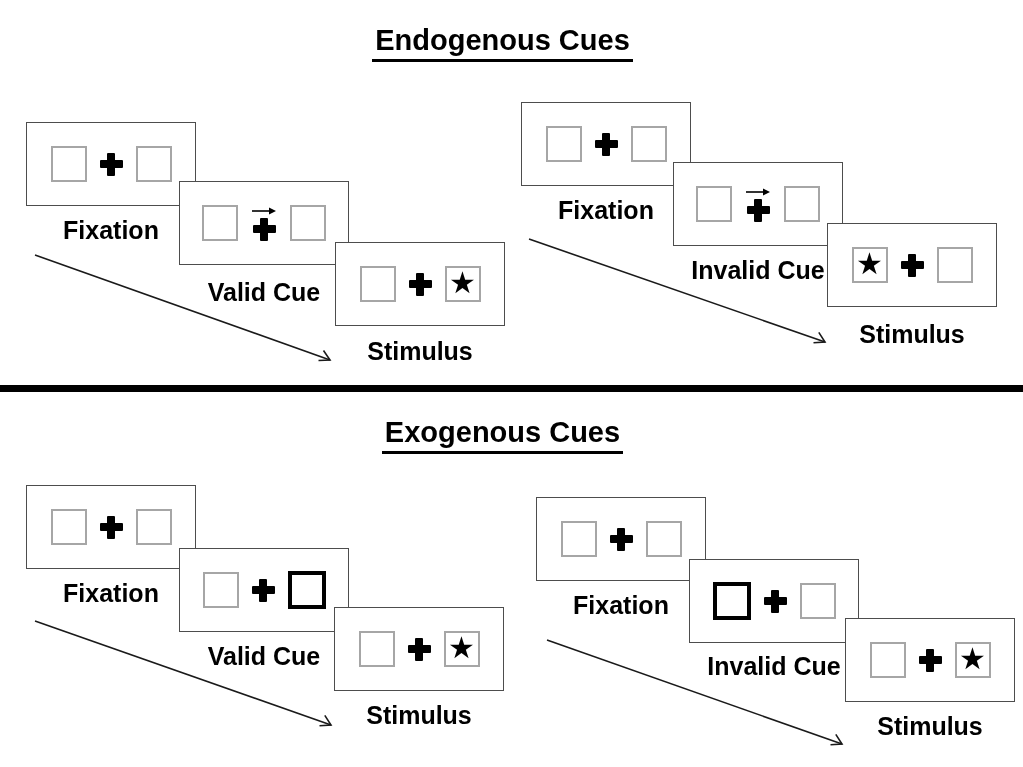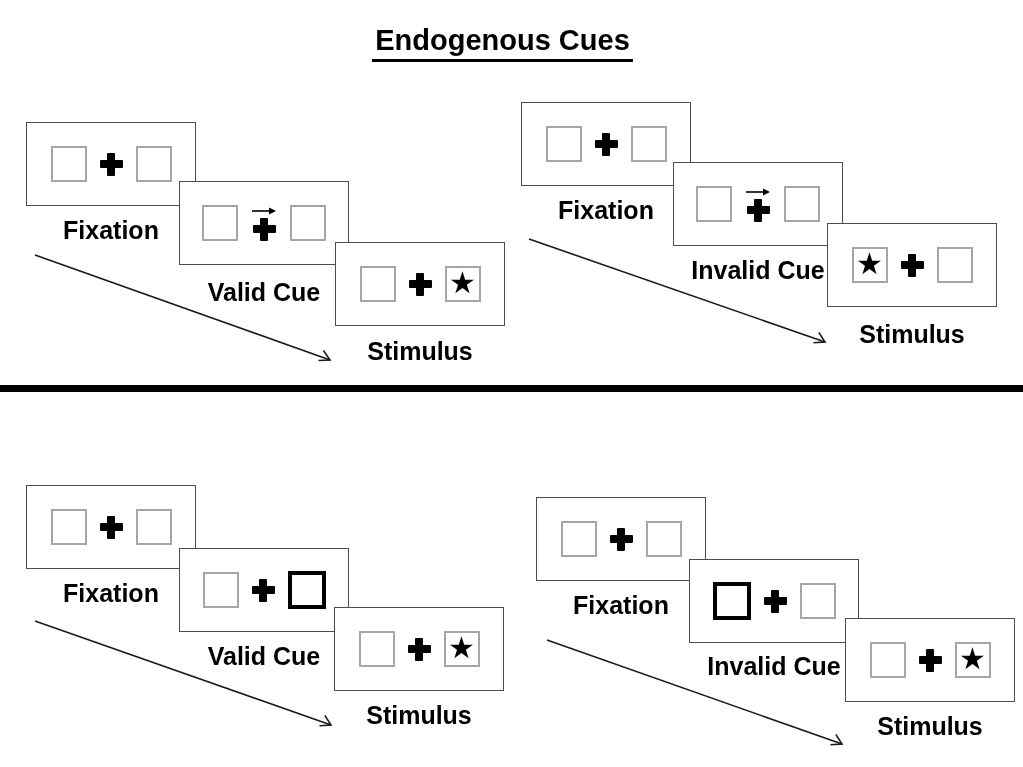--- a/index.html
+++ b/index.html
@@ -158,20 +158,23 @@
   </div>
   <div class="plabel" style="left:827px;top:320px;">Stimulus</div>
 
   <svg class="tl" style="left:524px;top:234px;" width="310" height="118">
     <line x1="5" y1="5" x2="301" y2="108"></line>
     <path class="head" d="M289.5,108.8 L301,108 L294.8,98.4"></path>
   </svg>
 
   <div class="divider"></div>
 
+  <div class="sec-title" style="top:416px;">
+    <span class="ul">Exogenous Cues</span>
+  </div>
 
   <div class="panel" style="left:26px;top:485px;">
     <div class="box"></div>
     <div class="plus"></div>
     <div class="box"></div>
   </div>
   <div class="plabel" style="left:26px;top:579px;">Fixation</div>
 
   <div class="panel" style="left:179px;top:548px;">
     <div class="box"></div>

